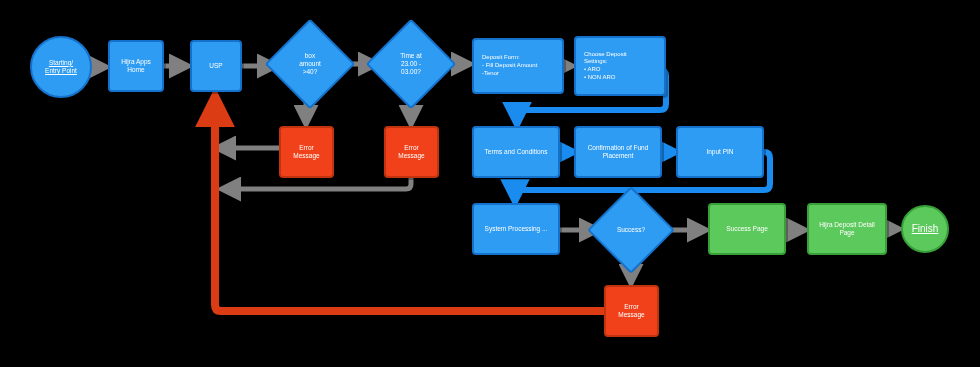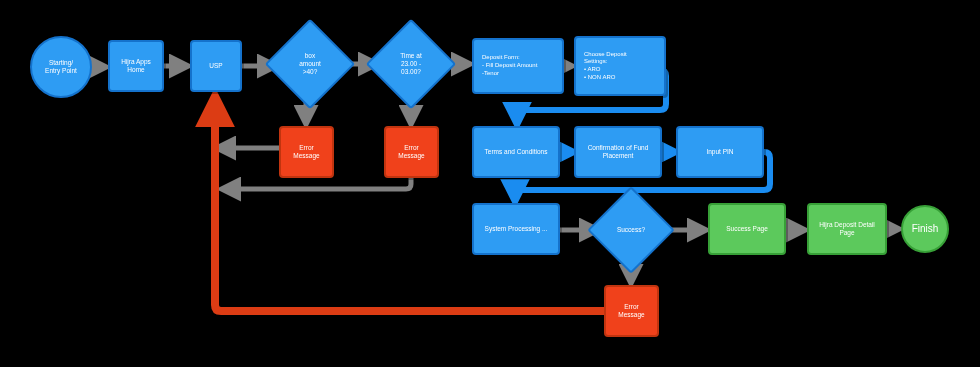--- a/index.html
+++ b/index.html
@@ -53,20 +53,21 @@
     border: 2px solid #c1340f;
     box-shadow: 2px 2px 0 rgba(0,0,0,0.28);
   }
   .green.rect {
     background: #5cc95c;
     border: 2px solid #37a037;
     box-shadow: 2px 2px 0 rgba(0,0,0,0.28);
   }
   .circle {
     border-radius: 50%;
+    text-decoration: underline;
   }
   .blue.circle {
     background: #2e9cf3;
     border: 2px solid #1472cc;
   }
   .green.circle {
     background: #5cc95c;
     border: 2px solid #37a037;
   }
   .diamond-wrap {

